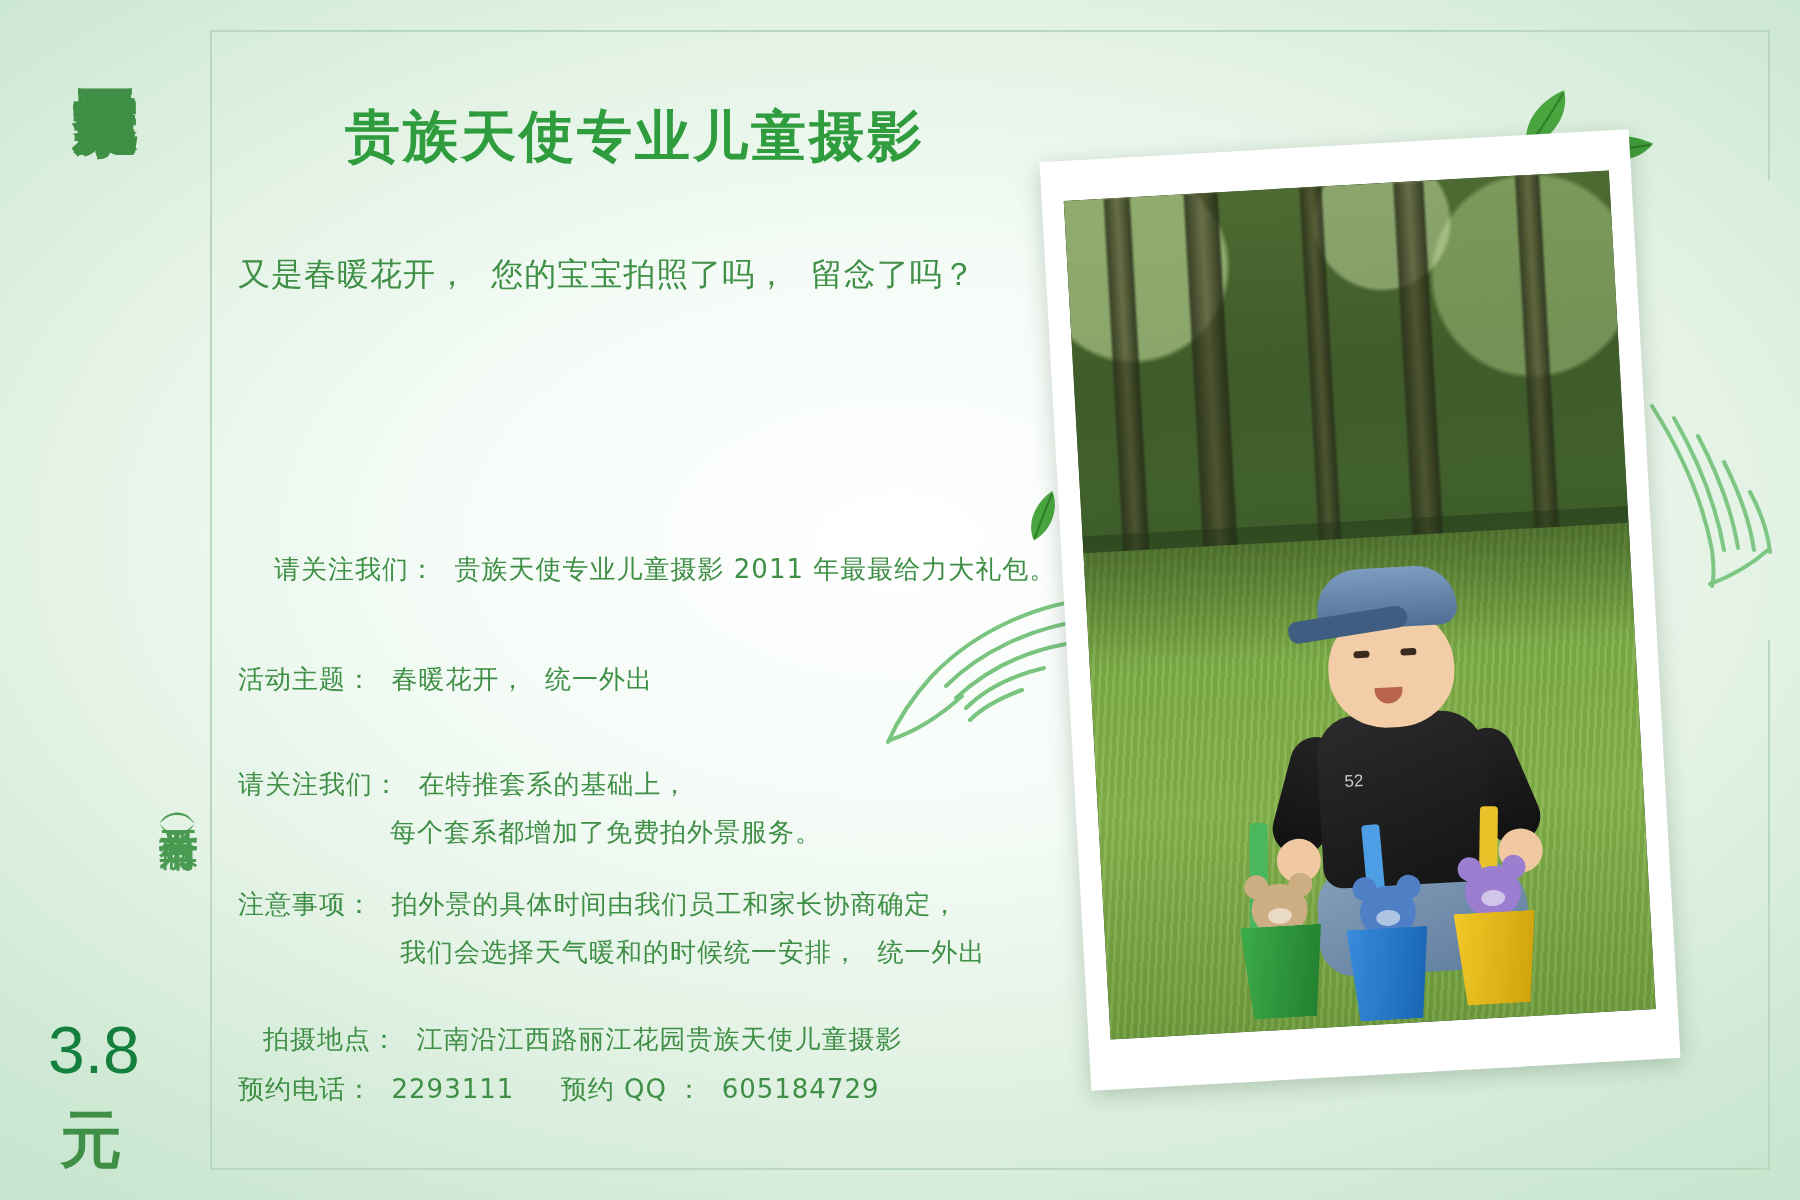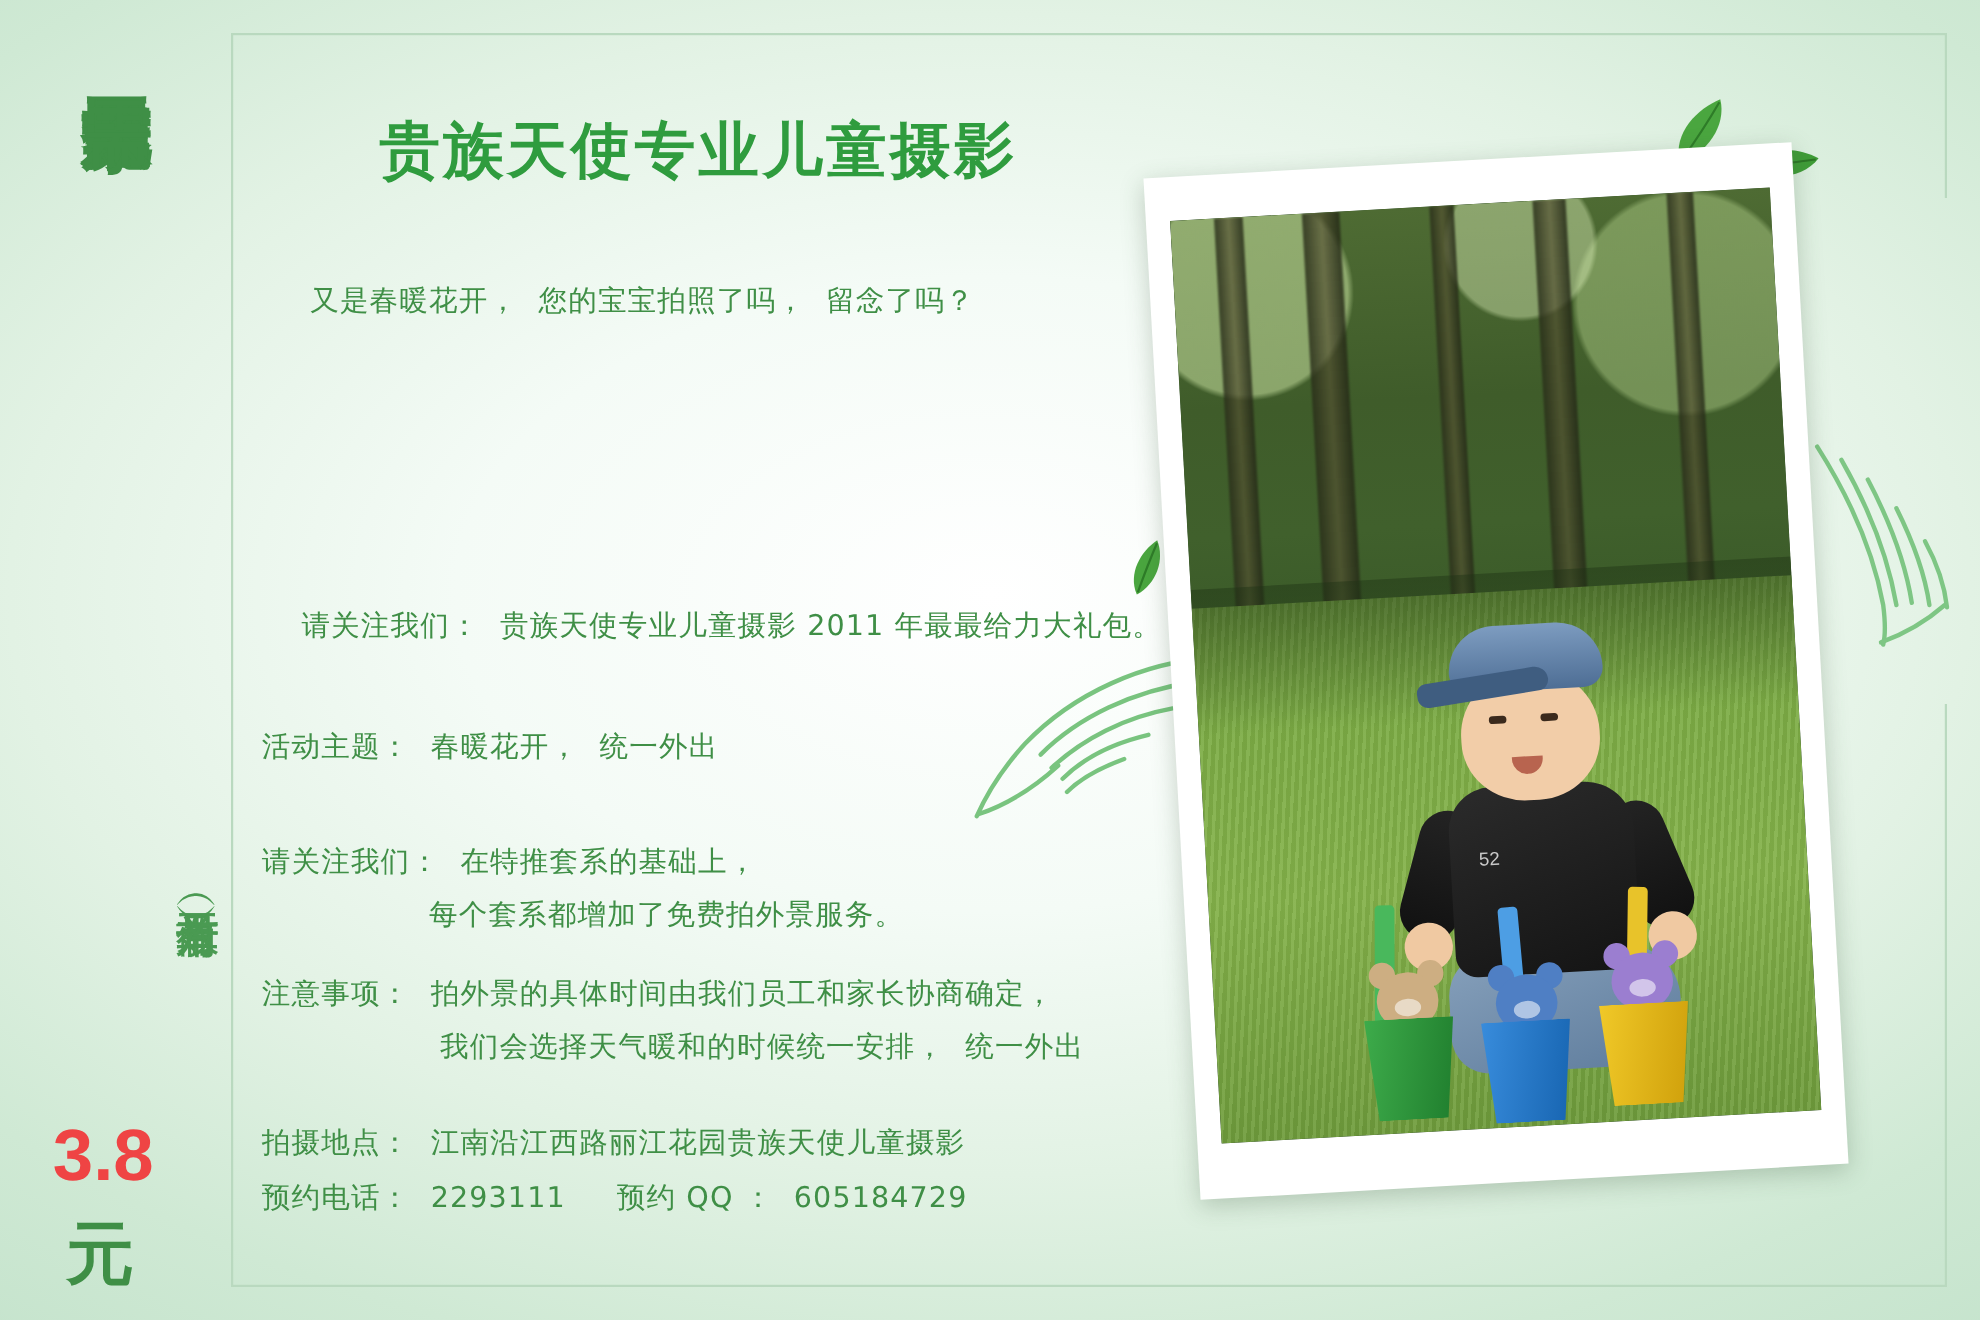--- a/index.html
+++ b/index.html
@@ -45,22 +45,22 @@
     writing-mode: vertical-rl;
     text-orientation: upright;
     font-family: "DejaVu Sans", sans-serif;
     white-space: pre;
   }
   .coupon-price {
     position: absolute;
     left: 48px;
     top: 1012px;
     font-size: 66px;
-    color: #ef4444;
-    font-weight: bold;
+    color: #15803d;
+    font-weight: normal;
     font-family: "Liberation Sans", sans-serif;
     text-align: right;
   }
   .coupon-unit {
     position: absolute;
     left: 60px;
     top: 1098px;
     font-size: 62px;
     color: #3f8f46;
     font-weight: bold;
@@ -94,44 +94,43 @@
 
   .body-block {
     position: absolute;
     left: 238px;
     top: 248px;
     width: 870px;
     color: #3f8f46;
     font-family: "DejaVu Sans", sans-serif;
   }
   .body-line {
-    font-size: 26px;
+    font-size: 32px;
     line-height: 52px;
     white-space: pre;
     letter-spacing: 1px;
-    margin-left: 44px;
   }
 
   .sec {
     position: absolute;
     left: 238px;
     color: #3f8f46;
     font-family: "DejaVu Sans", sans-serif;
     font-size: 26px;
     line-height: 48px;
     white-space: pre;
     letter-spacing: 1px;
   }
   .sec-follow   { top: 545px; margin-left: 36px; }
   .sec-theme    { top: 655px; }
   .sec-content  { top: 760px; }
   .sec-content2 { left: 390px; top: 808px; }
   .sec-notice   { top: 880px; }
   .sec-notice2  { left: 400px; top: 928px; }
-  .sec-place    { top: 1015px; }
+  .sec-place    { top: 1015px; margin-left: 25px; }
   .sec-phone    { top: 1065px; }
 
   
   .photo-wrap {
     position: absolute;
     left: 1065px;
     top: 145px;
     width: 590px;
     height: 930px;
     transform: rotate(-3.2deg);

